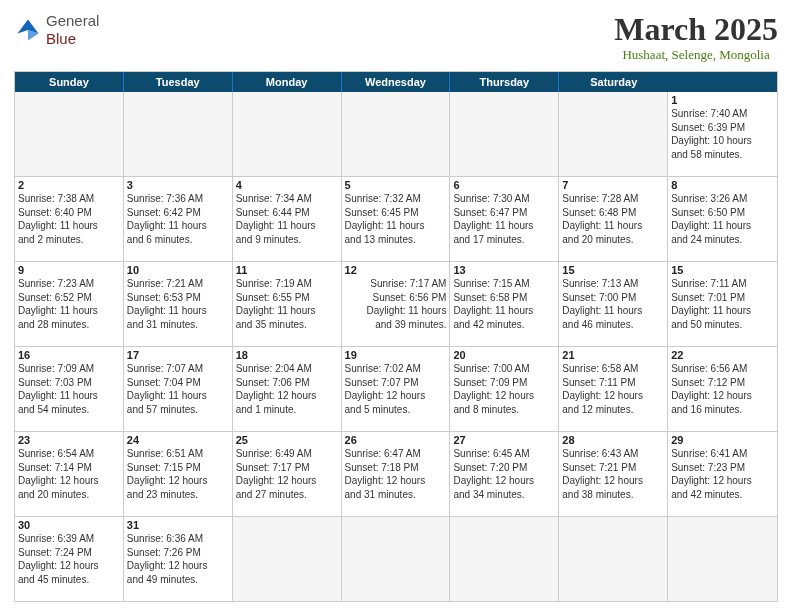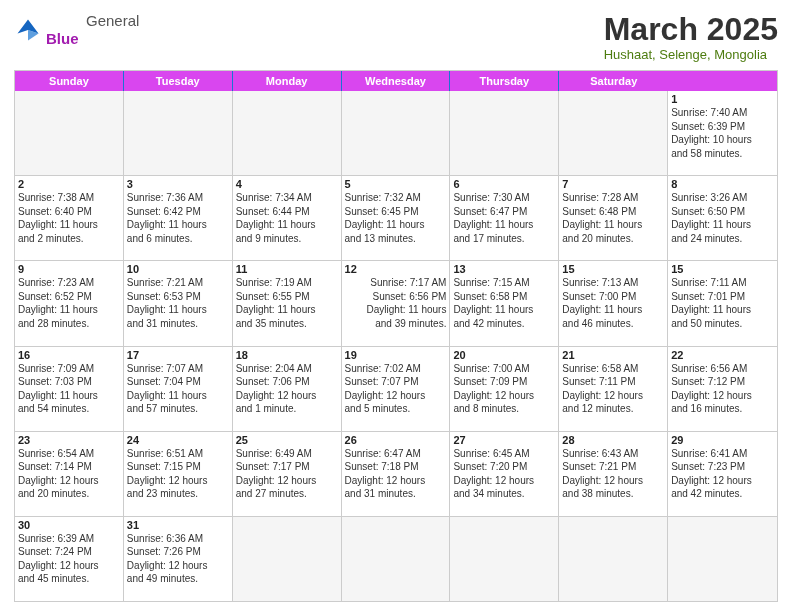--- a/index.html
+++ b/index.html
@@ -25,49 +25,50 @@
     }
     .logo {
       display: flex;
       align-items: center;
       gap: 4px;
     }
     .logo-text {
       font-size: 15px;
       line-height: 1.2;
     }
-    .logo-general { color: #555; font-weight: normal; margin-left: 40px; }
-    .logo-blue { color: #a21caf; font-weight: bold; }
+    .logo-general { color: #555; font-weight: normal; }
+    .logo-blue { color: #7f1d1d; font-weight: normal; }
     .logo-icon {
       width: 28px;
       height: 28px;
     }
     .title-block {
-      text-align: left;
+      text-align: center;
+      font-family: Liberation Serif, serif;
     }
     .month-year {
       font-size: 32px;
       font-weight: bold;
       color: #333;
       line-height: 1.1;
     }
     .location {
       font-size: 13px;
       color: #4d7c0f;
     }
     .calendar {
       flex: 1;
       display: flex;
       flex-direction: column;
       border: 1px solid #ccc;
     }
     .cal-header {
       display: grid;
       grid-template-columns: repeat(7, 1fr);
-      background: #d946ef;
+      background: #0c4a6e;
     }
     .cal-header-cell {
       color: #fff;
       font-size: 11px;
       font-weight: bold;
       text-align: center;
       padding: 4px 2px;
       border-right: 1px solid #1976d2;
     }
     .cal-header-cell:last-child { border-right: none; }

